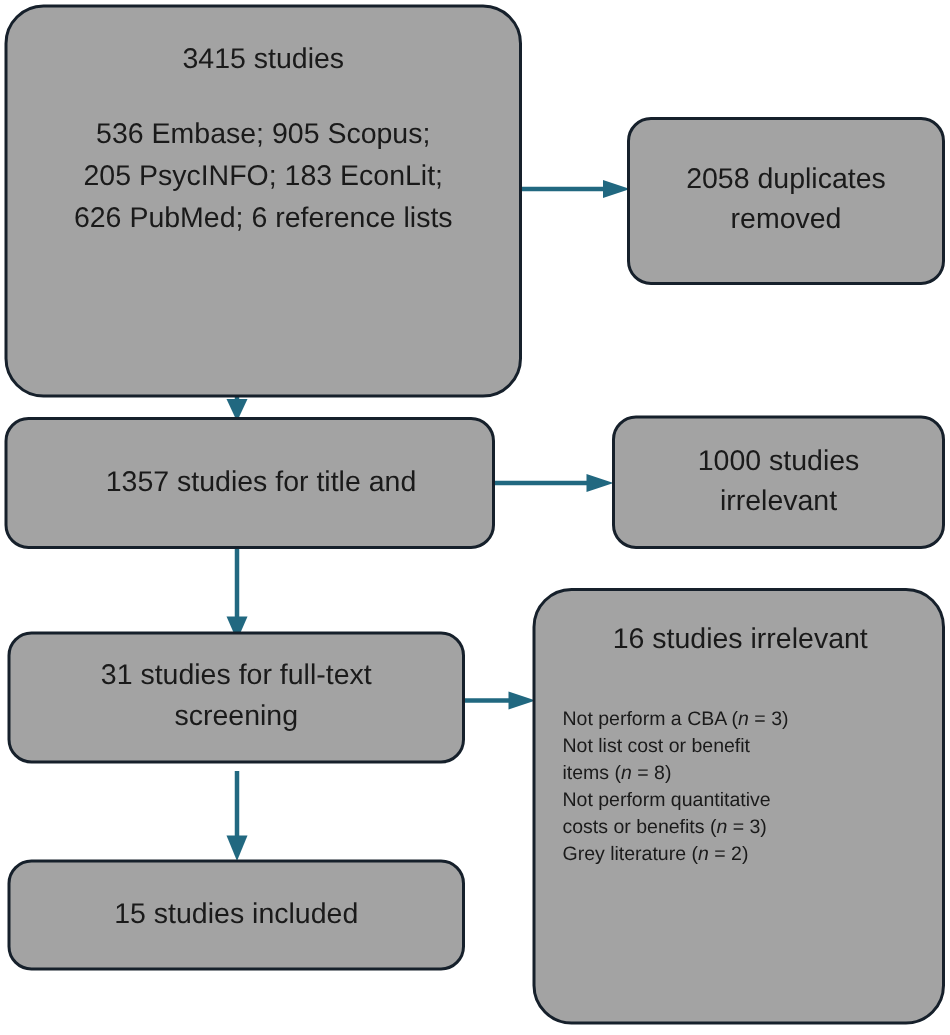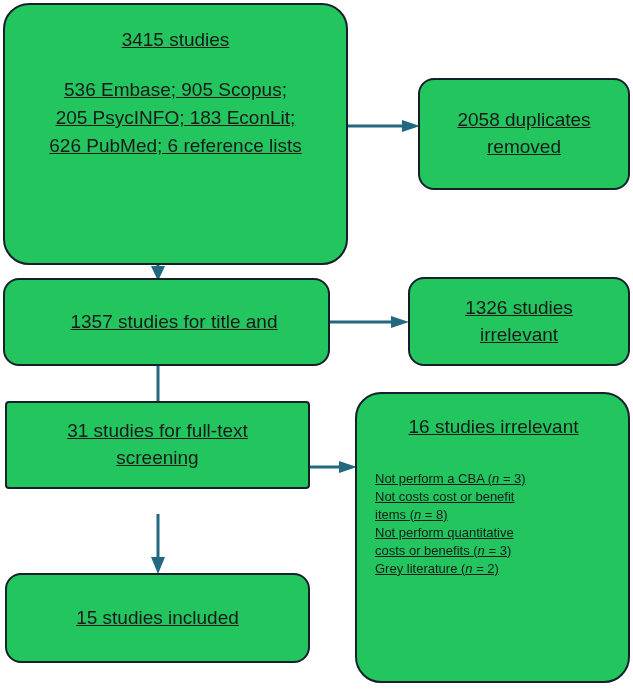--- a/index.html
+++ b/index.html
@@ -14,33 +14,32 @@
   #diagram {
     position: relative;
     width: 633px;
     height: 690px;
     background: #ffffff;
     overflow: hidden;
   }
   .node {
     position: absolute;
     box-sizing: border-box;
-    background: #22c55e;
+    background: #a3a3a3;
     border: 2.5px solid #16202b;
     border-radius: 18px;
     display: flex;
     flex-direction: column;
     justify-content: center;
     align-items: center;
     color: #1a1a1a;
     font-size: 19px;
     line-height: 1.42;
     text-align: center;
     padding: 6px 10px;
-    text-decoration: underline;
   }
   .node .line { display: block; white-space: nowrap; }
 
   
   #box-identification {
     left: 3px; top: 3px; width: 345px; height: 262px;
     border-radius: 26px;
     justify-content: flex-start;
     padding-top: 22px;
   }
@@ -61,22 +60,22 @@
   }
 
   
   #box-irrelevant-screening {
     left: 408px; top: 277px; width: 222px; height: 89px;
     border-radius: 16px;
   }
 
   
   #box-fulltext {
-    left: 5px; top: 401px; width: 305px; height: 88px;
-    border-radius: 4px;
+    left: 5px; top: 421px; width: 305px; height: 88px;
+    border-radius: 16px;
   }
 
   
   #box-exclusions {
     left: 355px; top: 392px; width: 275px; height: 291px;
     border-radius: 26px;
     justify-content: flex-start;
     align-items: stretch;
     padding: 20px 16px 12px 18px;
   }
@@ -87,21 +86,21 @@
   #box-exclusions .reasons {
     text-align: left;
     font-size: 13px;
     line-height: 1.38;
   }
   #box-exclusions .reasons .reason { display: block; }
   .it { font-style: italic; }
 
   
   #box-included {
-    left: 5px; top: 573px; width: 305px; height: 90px;
+    left: 5px; top: 573px; width: 305px; height: 74px;
     border-radius: 16px;
     gap: 16px;
   }
 
   
   .connector { position: absolute; }
   svg.connector { overflow: visible; }
 </style>
 </head>
 <body>
@@ -150,37 +149,37 @@
   <div class="node" id="box-duplicates">
     <span class="line">2058 duplicates</span>
     <span class="line">removed</span>
   </div>
 
   <div class="node" id="box-title-abstract">
     <span class="line">1357 studies for title and</span>
   </div>
 
   <div class="node" id="box-irrelevant-screening">
-    <span class="line">1326 studies</span>
+    <span class="line">1000 studies</span>
     <span class="line">irrelevant</span>
   </div>
 
   <div class="node" id="box-fulltext">
     <span class="line">31 studies for full-text</span>
     <span class="line">screening</span>
   </div>
 
   <div class="node" id="box-exclusions">
     <span class="head line">16 studies irrelevant</span>
     <div class="reasons">
       <span class="reason">
         <span>Not perform a CBA (</span><span class="it">n</span><span> = 3)</span>
       </span>
       <span class="reason">
-        <span>Not costs cost or benefit</span><span class="it"></span><span></span>
+        <span>Not list cost or benefit</span><span class="it"></span><span></span>
       </span>
       <span class="reason">
         <span>items (</span><span class="it">n</span><span> = 8)</span>
       </span>
       <span class="reason">
         <span>Not perform quantitative</span><span class="it"></span><span></span>
       </span>
       <span class="reason">
         <span>costs or benefits (</span><span class="it">n</span><span> = 3)</span>
       </span>

